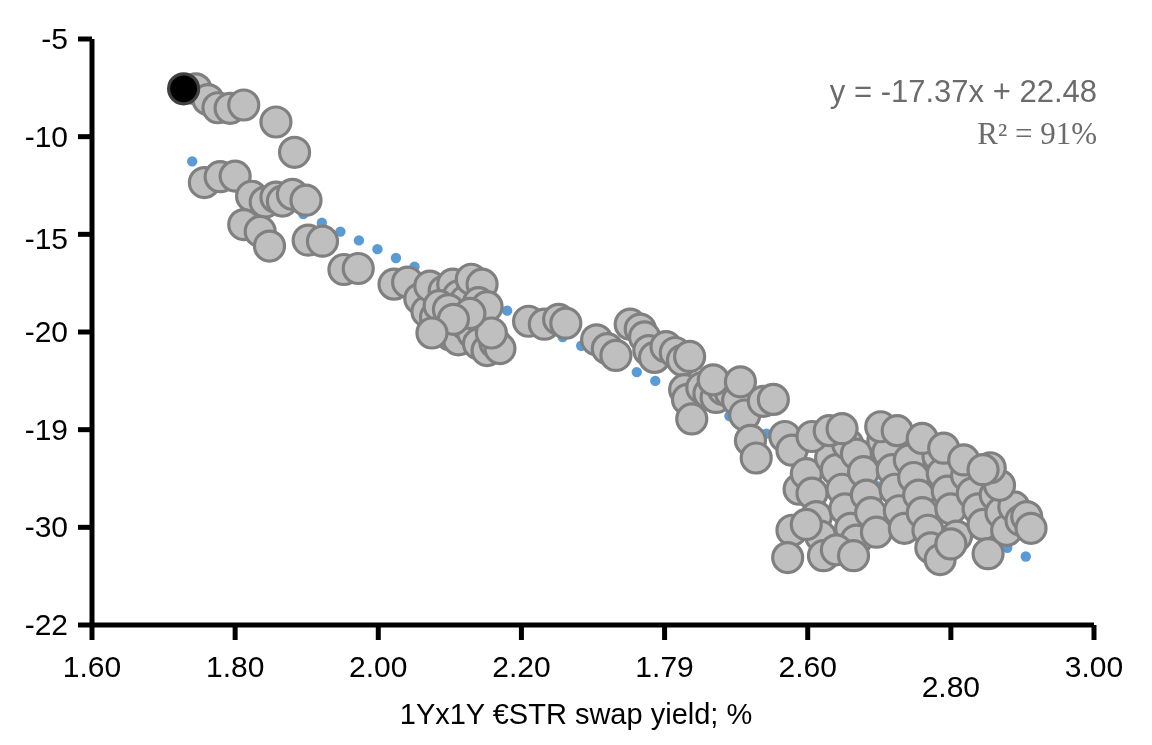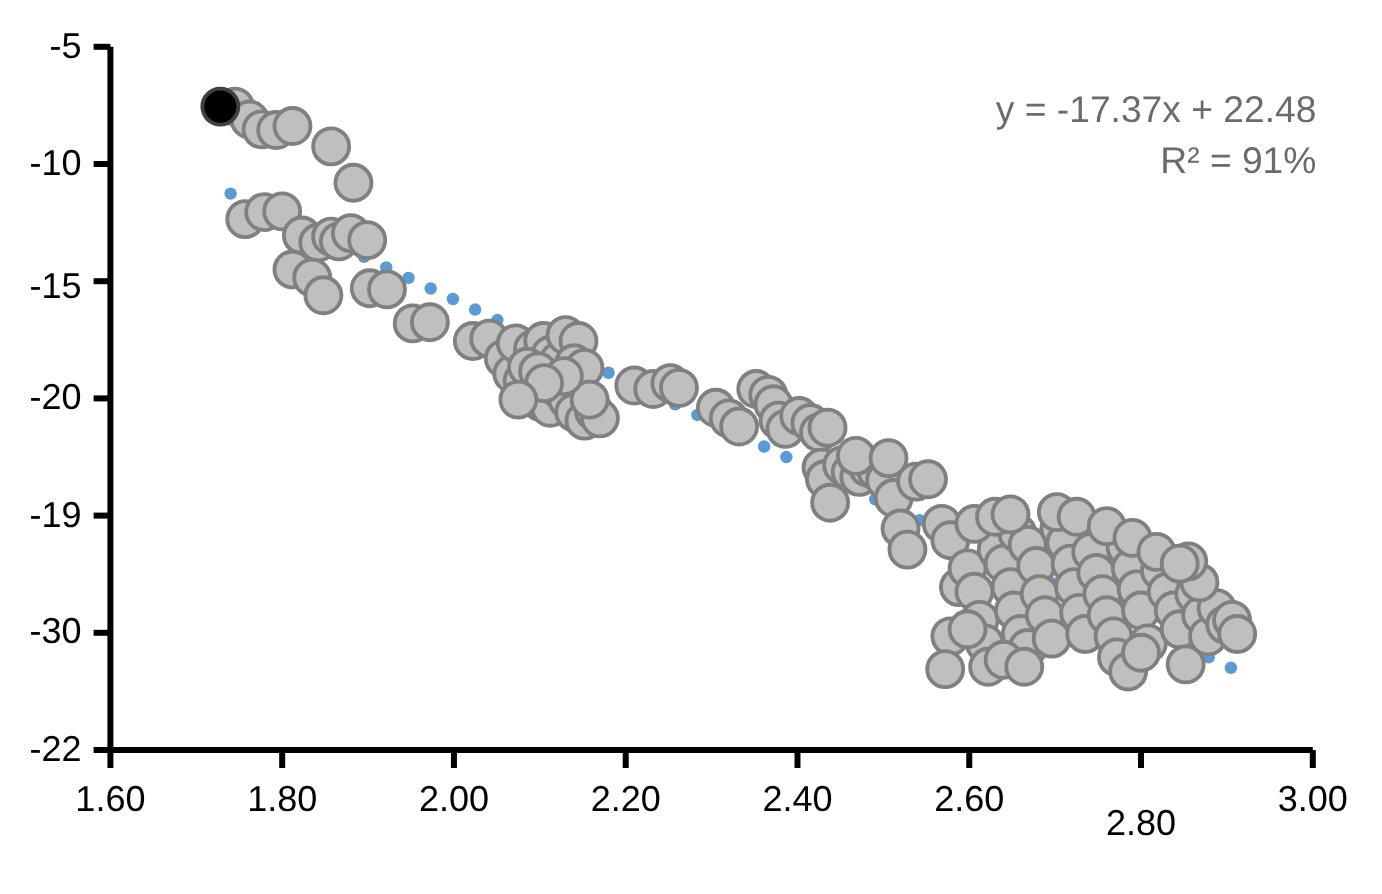--- a/index.html
+++ b/index.html
@@ -58,21 +58,21 @@
     position: absolute;
     right: 55px;
     font-size: 31px;
     color: #6b6b6b;
     font-family: "Liberation Sans", sans-serif;
     text-align: right;
     white-space: nowrap;
     line-height: 1;
   }
   #equation-line-1 { top: 76px; }
-  #equation-line-2 { top: 118px; }
+  #equation-line-2 { top: 118px; font-family: Liberation Serif, serif; }
 </style>
 </head>
 <body>
 
 <div id="chart-root">
 
   <svg id="plot-svg" viewBox="0 0 1152 745" xmlns="http://www.w3.org/2000/svg">
     <g id="axis-group">
       <line id="y-axis-line" x1="92" y1="39" x2="92" y2="625" stroke="#000000" stroke-width="5"></line>
       <line id="x-axis-line" x1="92" y1="625" x2="1094" y2="625" stroke="#000000" stroke-width="5"></line>
@@ -309,23 +309,24 @@
       <div class="axis-tick-label y-tick-label" style="left: 0px; width: 68px; top: 332px;">-20</div>
       <div class="axis-tick-label y-tick-label" style="left: 0px; width: 68px; top: 429.667px;">-19</div>
       <div class="axis-tick-label y-tick-label" style="left: 0px; width: 68px; top: 527.333px;">-30</div>
       <div class="axis-tick-label y-tick-label" style="left: 0px; width: 68px; top: 625px;">-22</div>
     </div>
   <div id="x-tick-labels">
       <div class="axis-tick-label x-tick-label" style="left: 92px; top: 652px;">1.60</div>
       <div class="axis-tick-label x-tick-label" style="left: 235.143px; top: 652px;">1.80</div>
       <div class="axis-tick-label x-tick-label" style="left: 378.286px; top: 652px;">2.00</div>
       <div class="axis-tick-label x-tick-label" style="left: 521.429px; top: 652px;">2.20</div>
-      <div class="axis-tick-label x-tick-label" style="left: 664.571px; top: 652px;">2.40</div>
+      <div class="axis-tick-label x-tick-label" style="left: 664.571px; top: 652px;">1.79</div>
       <div class="axis-tick-label x-tick-label" style="left: 807.714px; top: 652px;">2.60</div>
       <div class="axis-tick-label x-tick-label" style="left: 950.857px; top: 656px; margin-top: 16px;">2.80</div>
       <div class="axis-tick-label x-tick-label" style="left: 1094px; top: 652px;">3.00</div>
     </div>
 
+  <div id="x-axis-title">1Yx1Y €STR swap yield; %</div>
 
   <div class="equation-text" id="equation-line-1">y = -17.37x + 22.48</div>
   <div class="equation-text" id="equation-line-2">R² = 91%</div>
 
 </div>
 
 </body></html>

